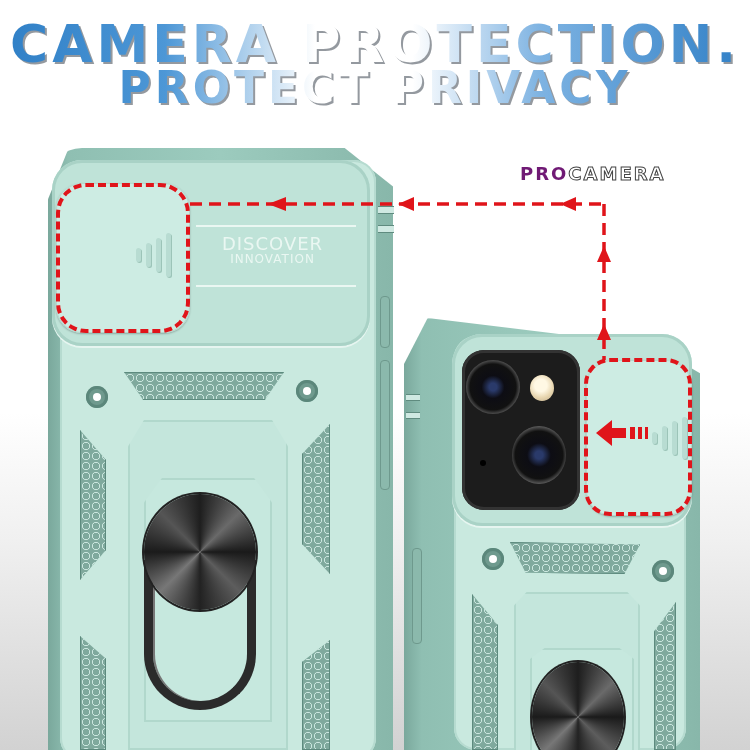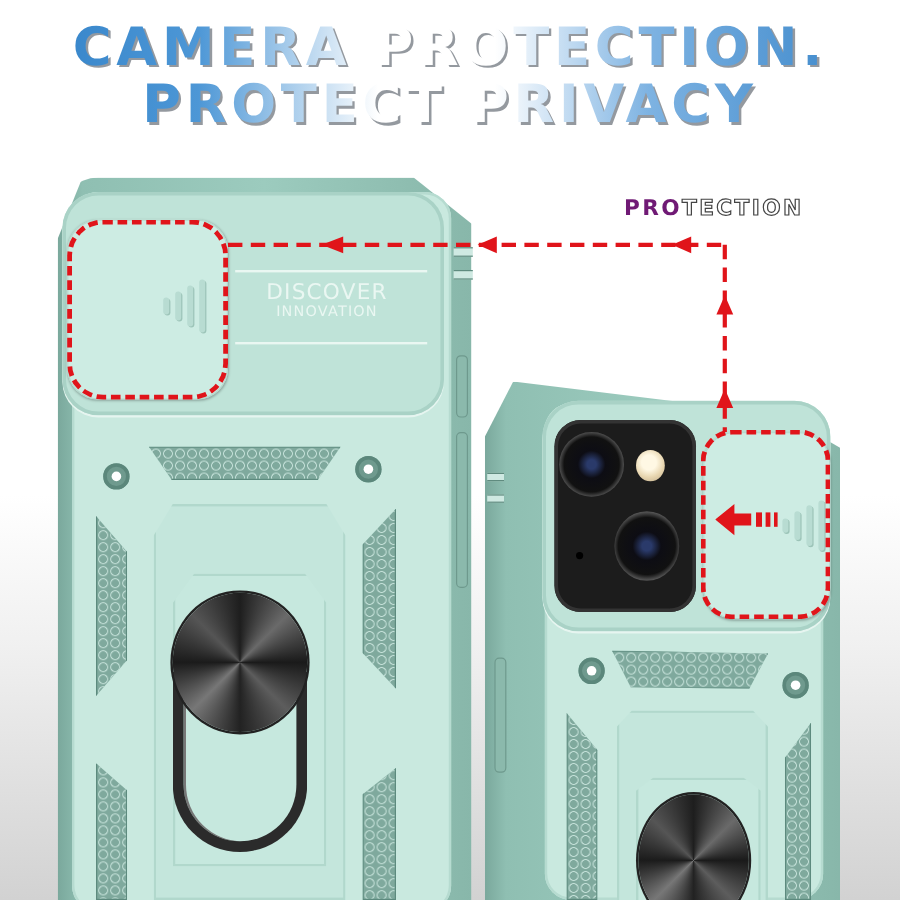--- a/index.html
+++ b/index.html
@@ -15,21 +15,21 @@
     letter-spacing: 4px;
     background: linear-gradient(90deg, #2f7fc6 0%, #4d97d6 22%, #ffffff 42%, #ffffff 55%, #7eb3e2 72%, #2f7fc6 100%);
     -webkit-background-clip: text; background-clip: text; color: transparent;
     text-shadow: none;
   }
   .headline-shadow {
     position: absolute; left: 0; width: 750px; text-align: center;
     font-family: "DejaVu Sans", sans-serif; font-weight: bold; letter-spacing: 4px;
     color: rgba(60,70,80,0.55);
   }
-  #h1s, #h1 { top: 14px; font-size: 44px; }
+  #h1s, #h1 { top: 14px; font-size: 52px; }
   #h2s, #h2 { top: 62px; font-size: 44px; }
   #h1s, #h2s { transform: translate(2px, 2px); }
 
   .protection-label { position: absolute; left: 520px; top: 163px; font-size: 18px; font-weight: bold; letter-spacing: 2px; }
   .protection-label .blue { color: #701a75; }
   .protection-label .white { color: #ffffff; -webkit-text-stroke: 1px #444; }
 
   
   .phone { position: absolute; }
   .case-outer {
@@ -93,21 +93,21 @@
 </style>
 </head>
 <body>
 
 <div id="h1s" class="headline-shadow">CAMERA PROTECTION.</div>
 <div id="h1" class="headline">CAMERA PROTECTION.</div>
 <div id="h2s" class="headline-shadow">PROTECT PRIVACY</div>
 <div id="h2" class="headline">PROTECT PRIVACY</div>
 
 <div class="protection-label">
-  <span class="blue">PRO</span><span class="white">TECTION</span>
+  <span class="blue">PRO</span><span class="white">CAMERA</span>
 </div>
 
 <div class="phone" style="left:0;top:0;width:750px;height:750px;">
   <div class="case-outer" style="left:48px;top:148px;width:345px;height:640px;border-radius:34px 34px 0 0;clip-path:polygon(6% 0,86% 0,100% 6%,100% 100%,0 100%,0 8%);"></div>
 
   <div class="side-ridge" style="left:378px;top:206px;width:16px;height:8px;"></div>
   <div class="side-ridge" style="left:378px;top:225px;width:16px;height:8px;"></div>
   <div class="side-btn" style="left:380px;top:296px;width:10px;height:52px;"></div>
   <div class="side-btn" style="left:380px;top:360px;width:10px;height:130px;"></div>
 

